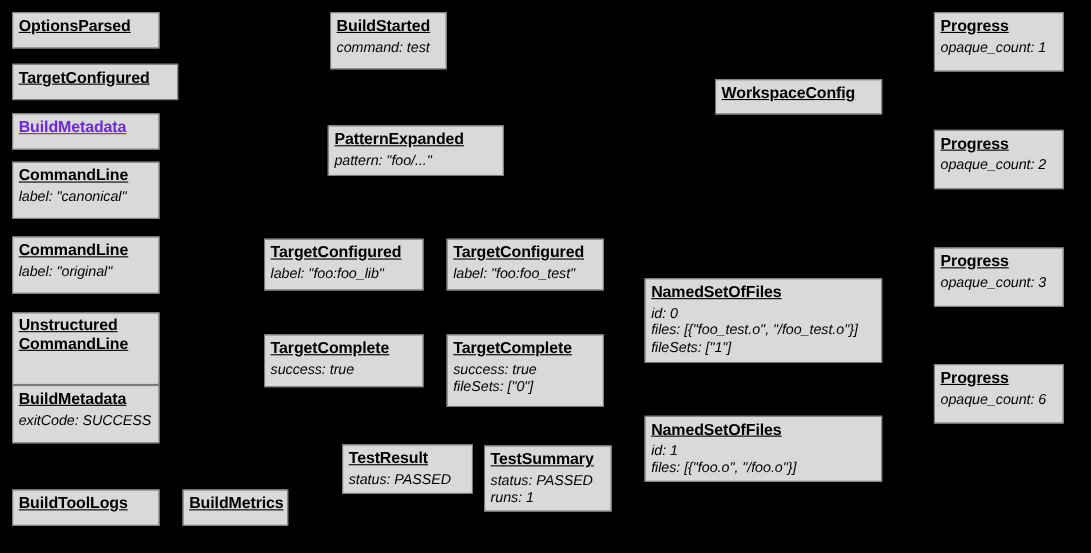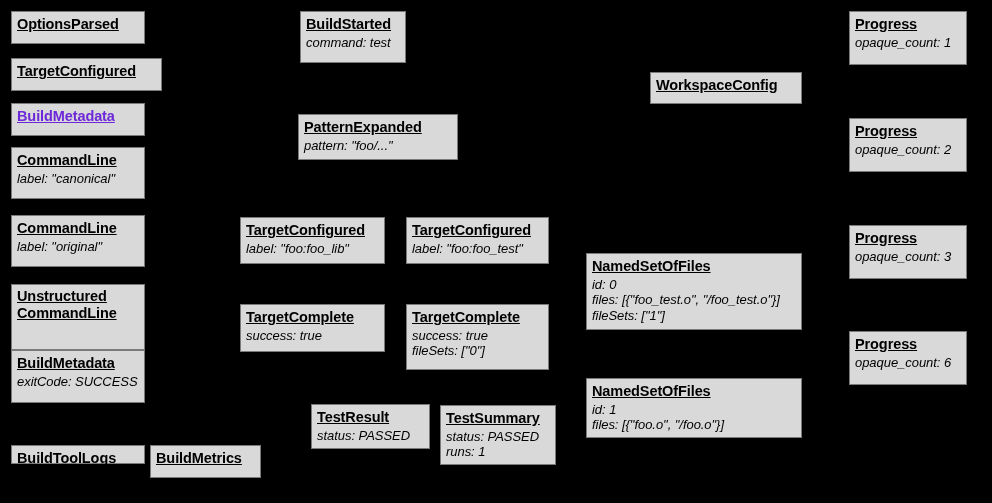--- a/index.html
+++ b/index.html
@@ -60,22 +60,22 @@
         <div class="node-field">label: "canonical"</div>
       </div></div>
     <div class="node" style="left: 11px; top: 215px; width: 134px; height: 52px; background: rgb(217, 217, 217); border-color: rgb(122, 122, 122); color: rgb(0, 0, 0);"><div class="node-title">CommandLine</div><div class="fields">
         <div class="node-field">label: "original"</div>
       </div></div>
     <div class="node" style="left: 11px; top: 284px; width: 134px; height: 66px; background: rgb(217, 217, 217); border-color: rgb(122, 122, 122); color: rgb(0, 0, 0);"><div class="node-title two-line">Unstructured
 CommandLine</div></div>
     <div class="node" style="left: 11px; top: 350px; width: 134px; height: 53px; background: rgb(217, 217, 217); border-color: rgb(122, 122, 122); color: rgb(0, 0, 0);"><div class="node-title">BuildMetadata</div><div class="fields">
         <div class="node-field">exitCode: SUCCESS</div>
       </div></div>
-    <div class="node" style="left: 11px; top: 445px; width: 134px; height: 19px; background: rgb(217, 217, 217); border-color: rgb(122, 122, 122); color: rgb(0, 0, 0);"><div class="node-title">BuildToolLogs</div></div>
-    <div class="node" style="left: 150px; top: 445px; width: 111px; height: 33px; background: rgb(217, 217, 217); border-color: rgb(122, 122, 122); color: rgb(0, 0, 0);"><div class="node-title">BuildMetrics</div></div>
+    <div class="node" style="left: 11px; top: 445px; width: 134px; height: 33px; background: rgb(217, 217, 217); border-color: rgb(122, 122, 122); color: rgb(0, 0, 0);"><div class="node-title">BuildToolLogs</div></div>
+    <div class="node" style="left: 166px; top: 445px; width: 96px; height: 33px; background: rgb(217, 217, 217); border-color: rgb(122, 122, 122); color: rgb(0, 0, 0);"><div class="node-title">BuildMetrics</div></div>
     <div class="node" style="left: 300px; top: 11px; width: 106px; height: 52px; background: rgb(217, 217, 217); border-color: rgb(122, 122, 122); color: rgb(0, 0, 0);"><div class="node-title">BuildStarted</div><div class="fields">
         <div class="node-field">command: test</div>
       </div></div>
     <div class="node" style="left: 298px; top: 114px; width: 160px; height: 46px; background: rgb(217, 217, 217); border-color: rgb(122, 122, 122); color: rgb(0, 0, 0);"><div class="node-title">PatternExpanded</div><div class="fields">
         <div class="node-field">pattern: "foo/..."</div>
       </div></div>
     <div class="node" style="left: 240px; top: 217px; width: 145px; height: 47px; background: rgb(217, 217, 217); border-color: rgb(122, 122, 122); color: rgb(0, 0, 0);"><div class="node-title">TargetConfigured</div><div class="fields">
         <div class="node-field">label: "foo:foo_lib"</div>
       </div></div>
     <div class="node" style="left: 406px; top: 217px; width: 143px; height: 47px; background: rgb(217, 217, 217); border-color: rgb(122, 122, 122); color: rgb(0, 0, 0);"><div class="node-title">TargetConfigured</div><div class="fields">

